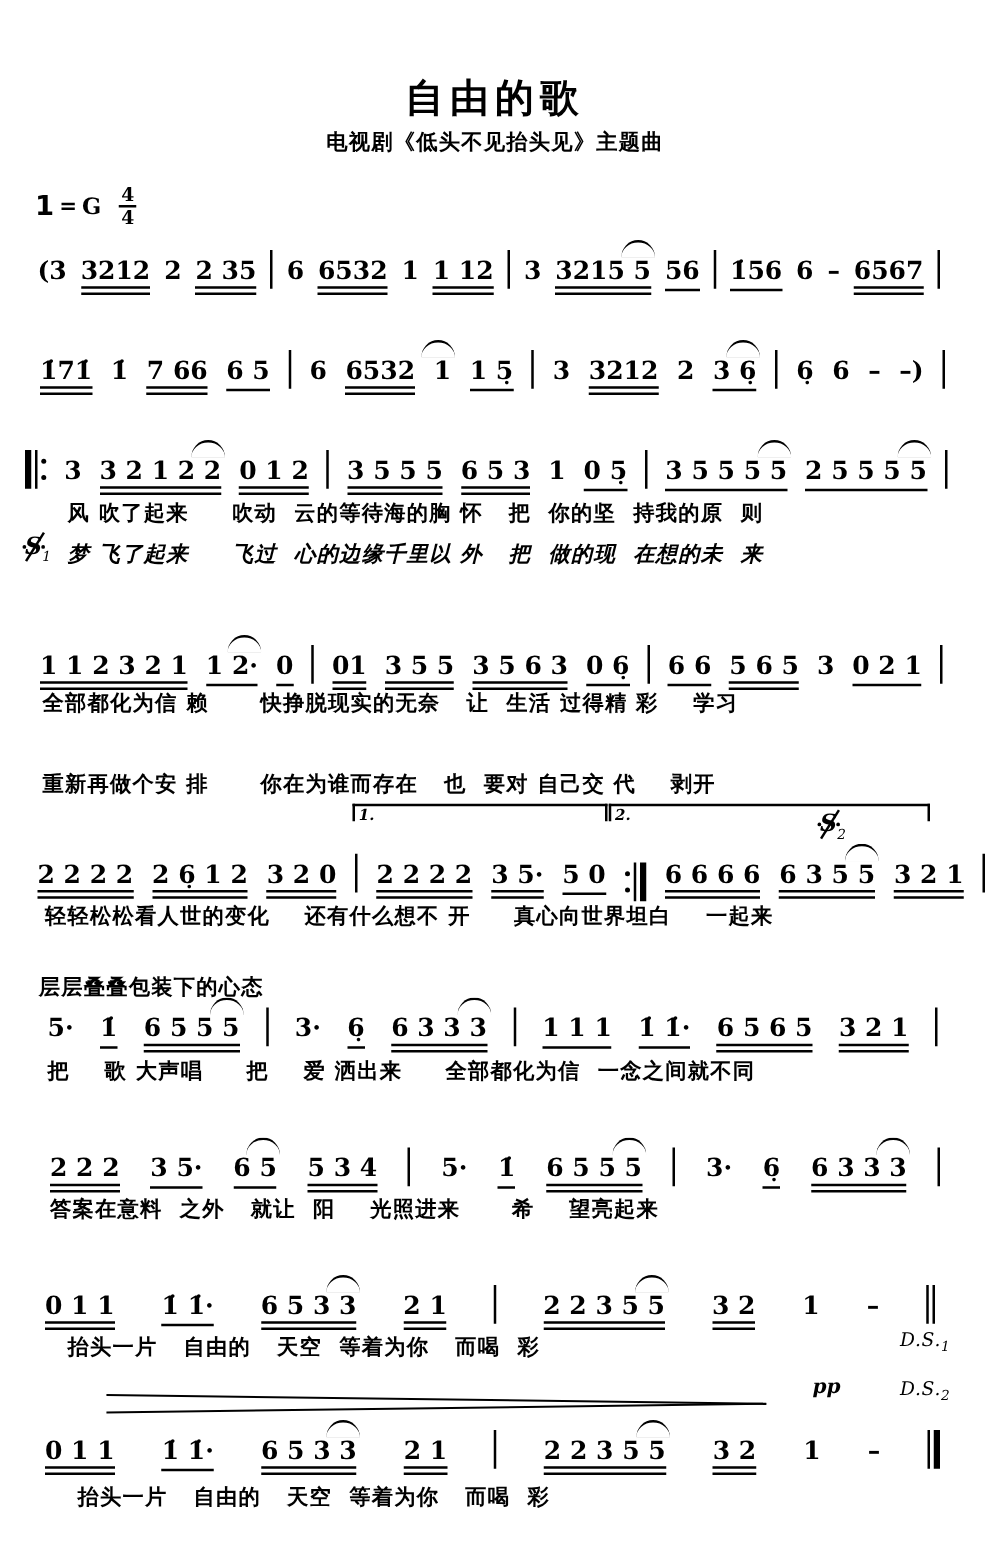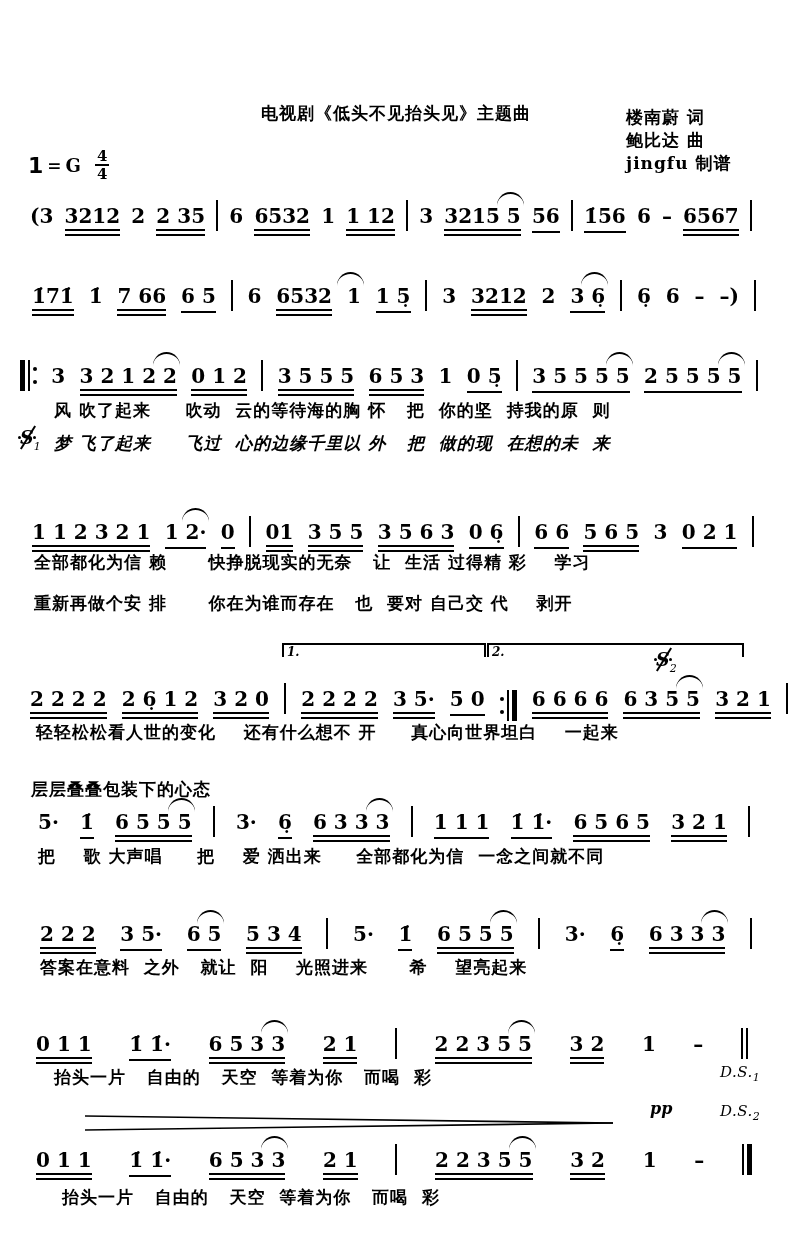--- a/index.html
+++ b/index.html
@@ -59,24 +59,22 @@
   .ds{position:absolute;font-style:italic;font-size:15px;letter-spacing:0.5px;}
   .ds sub{font-size:11px;}
   .pp{position:absolute;font-style:italic;font-weight:bold;font-size:16px;}
   .hairpin{position:absolute;}
 </style>
 </head>
 <body>
 
 <div class="page">
 
+  <div class="title">自由的歌</div>
   <div class="subtitle">电视剧《低头不见抬头见》主题曲</div>
-  <div class="credits">楼南蔚 词
-鲍比达 曲
-jingfu 制谱</div>
 
   <div class="keysig">
     <span class="tonic">1</span>
     <span class="eq">=</span>
     <span class="mode">G</span>
     <span class="meter">
       <span class="beats">4</span>
       <span class="unit">4</span>
     </span>
   </div>
@@ -282,21 +280,21 @@
         <span class="note u0">1</span>
         <span class="note u0">–</span>
         <span class="bar">
           <span class="bl-thin"></span>
           <span class="bl-thick"></span>
         </span>
       </div>
       <div class="lyric" style="top: 399px; left: 54px;">风 吹了起来     吹动  云的等待海的胸 怀   把  你的坚  持我的原  则</div>
       <div class="lyric" style="top: 432px; left: 54px; font-style: italic;">梦 飞了起来     飞过  心的边缘千里以 外   把  做的现  在想的未  来</div>
       <div class="lyric" style="top: 551px; left: 34px;">全部都化为信 赖      快挣脱现实的无奈   让  生活 过得精 彩    学习</div>
-      <div class="lyric" style="top: 592px; left: 34px;">重新再做个安 排      你在为谁而存在   也  要对 自己交 代    剥开</div>
+      <div class="lyric" style="top: 616px; left: 34px;">重新再做个安 排      你在为谁而存在   也  要对 自己交 代    剥开</div>
       <div class="lyric" style="top: 721px; left: 36px;">轻轻松松看人世的变化    还有什么想不 开     真心向世界坦白    一起来</div>
       <div class="lyric" style="top: 754px; left: 31px; margin-top: 24px;">层层叠叠包装下的心态</div>
       <div class="lyric" style="top: 845px; left: 38px;">把    歌 大声唱     把    爱 洒出来     全部都化为信  一念之间就不同</div>
       <div class="lyric" style="top: 956px; left: 40px;">答案在意料  之外   就让  阳    光照进来      希    望亮起来</div>
       <div class="lyric" style="top: 1066px; left: 54px;">抬头一片   自由的   天空  等着为你   而喝  彩</div>
       <div class="lyric" style="top: 1186px; left: 62px;">抬头一片   自由的   天空  等着为你   而喝  彩</div>
     </div>
 
   <div id="overlays">
       <div class="ending" style="left: 282px; top: 643px; width: 200px;"><span class="elabel">1.</span></div>

